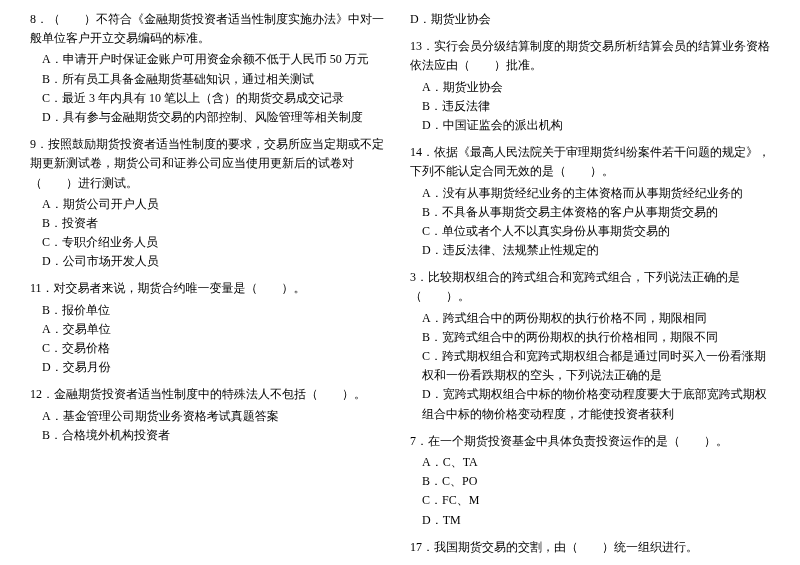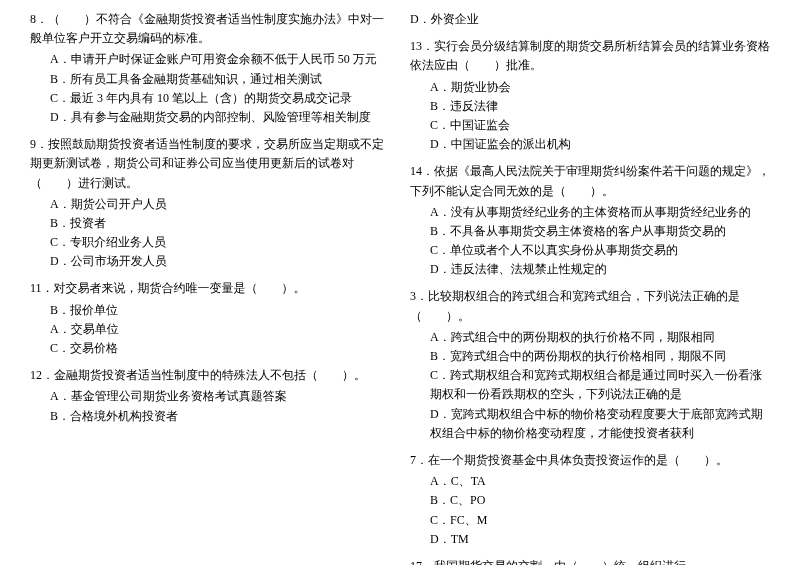--- a/index.html
+++ b/index.html
@@ -29,21 +29,21 @@
     }
     .question {
       margin-bottom: 8px;
     }
     .question-title {
       font-size: 12px;
       line-height: 1.6;
       margin-bottom: 2px;
     }
     .options {
-      margin-left: 20px;
+      margin-left: 12px;
     }
     .option {
       font-size: 12px;
       line-height: 1.6;
     }
   </style>
 </head>
 <body>
 
 <div class="page-content">
@@ -71,46 +71,46 @@
         </div>
       </div>
 
 
       <div class="question">
         <div class="question-title">11．对交易者来说，期货合约唯一变量是（　　）。</div>
         <div class="options">
           <div class="option">B．报价单位</div>
           <div class="option">A．交易单位</div>
           <div class="option">C．交易价格</div>
+          <div class="option">D．交易月份</div>
         </div>
       </div>
 
       <div class="question">
         <div class="question-title">12．金融期货投资者适当性制度中的特殊法人不包括（　　）。</div>
         <div class="options">
           <div class="option">A．基金管理公司期货业务资格考试真题答案</div>
           <div class="option">B．合格境外机构投资者</div>
 
         </div>
       </div>
 
     </div>
 
     <div class="col">
 
       <div class="question">
-        <div class="option">D．外资企业</div>
+        <div class="option">D．期货业协会</div>
       </div>
 
       <div class="question">
         <div class="question-title">13．实行会员分级结算制度的期货交易所析结算会员的结算业务资格依法应由（　　）批准。</div>
         <div class="options">
           <div class="option">A．期货业协会</div>
           <div class="option">B．违反法律</div>
-          <div class="option">C．中国证监会</div>
           <div class="option">D．中国证监会的派出机构</div>
         </div>
       </div>
 
       <div class="question">
         <div class="question-title">14．依据《最高人民法院关于审理期货纠纷案件若干问题的规定》，下列不能认定合同无效的是（　　）。</div>
         <div class="options">
           <div class="option">A．没有从事期货经纪业务的主体资格而从事期货经纪业务的</div>
           <div class="option">B．不具备从事期货交易主体资格的客户从事期货交易的</div>
           <div class="option">C．单位或者个人不以真实身份从事期货交易的</div>

